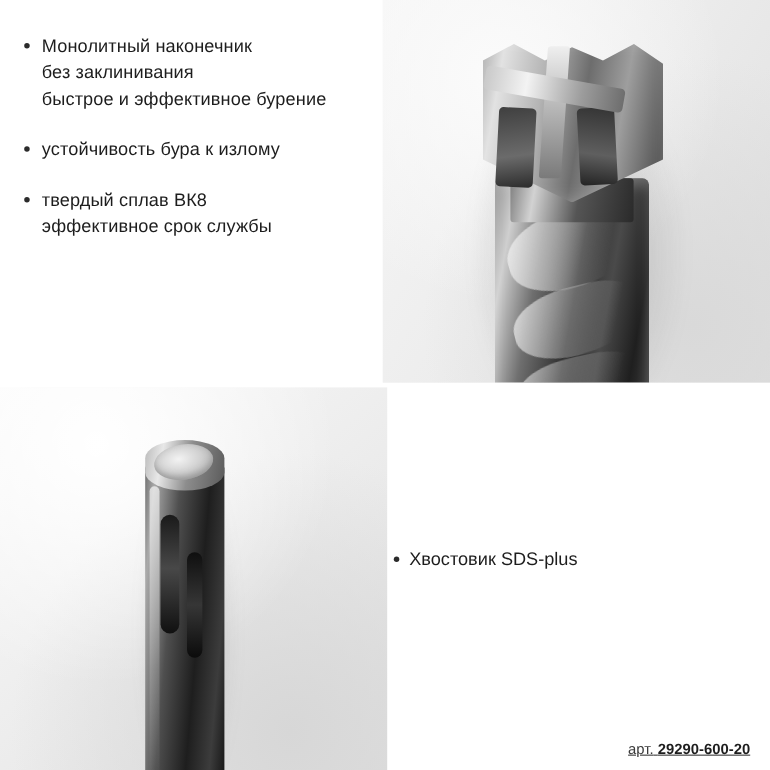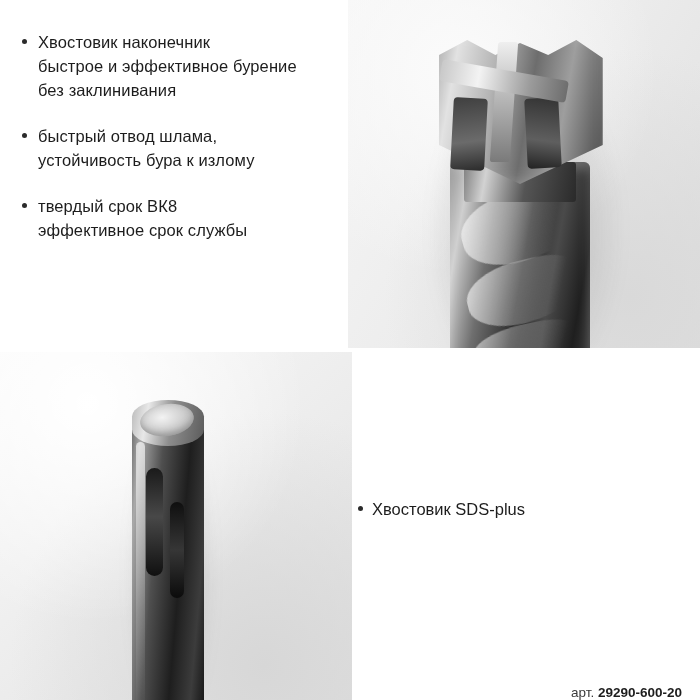--- a/index.html
+++ b/index.html
@@ -329,24 +329,25 @@
   .shank-caption .text {
     font-size: 16.5px;
     line-height: 22px;
     color: #1d1d1d;
     white-space: nowrap;
   }
 
   .article {
     position: absolute;
     right: 18px;
-    bottom: 0;
+    bottom: 12px;
     font-size: 13.5px;
     color: #3a3a3a;
     white-space: nowrap;
+    text-decoration: underline;
   }
   .article .code {
     font-weight: bold;
     color: #1d1d1d;
   }
 </style>
 </head>
 <body>
 
 <div class="page">
@@ -367,34 +368,33 @@
         <div class="dh-groove-r"></div>
         <div class="dh-cross-v"></div>
         <div class="dh-cross-h"></div>
       </div>
     </div>
 
     <div class="features">
 
       <div class="feature">
         <span class="bullet"></span>
-        <div class="line">Хвостовик наконечник</div>
+        <div class="line">Монолитный наконечник</div>
+        <div class="line">без заклинивания</div>
         <div class="line">быстрое и эффективное бурение</div>
-        <div class="line">без заклинивания</div>
       </div>
 
       <div class="feature">
         <span class="bullet"></span>
-        <div class="line">быстрый отвод шлама,</div>
         <div class="line">устойчивость бура к излому</div>
       </div>
 
       <div class="feature">
         <span class="bullet"></span>
-        <div class="line">твердый срок ВК8</div>
+        <div class="line">твердый сплав ВК8</div>
         <div class="line">эффективное срок службы</div>
       </div>
 
     </div>
   </div>
 
   <div class="divider"></div>
 
   <div class="bottom-panel">
 

